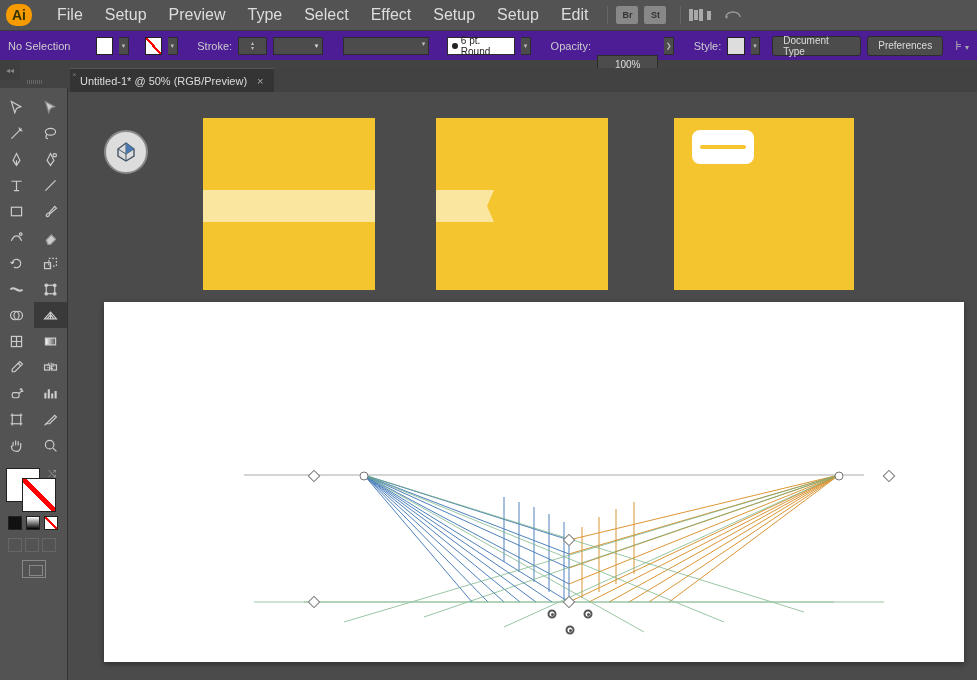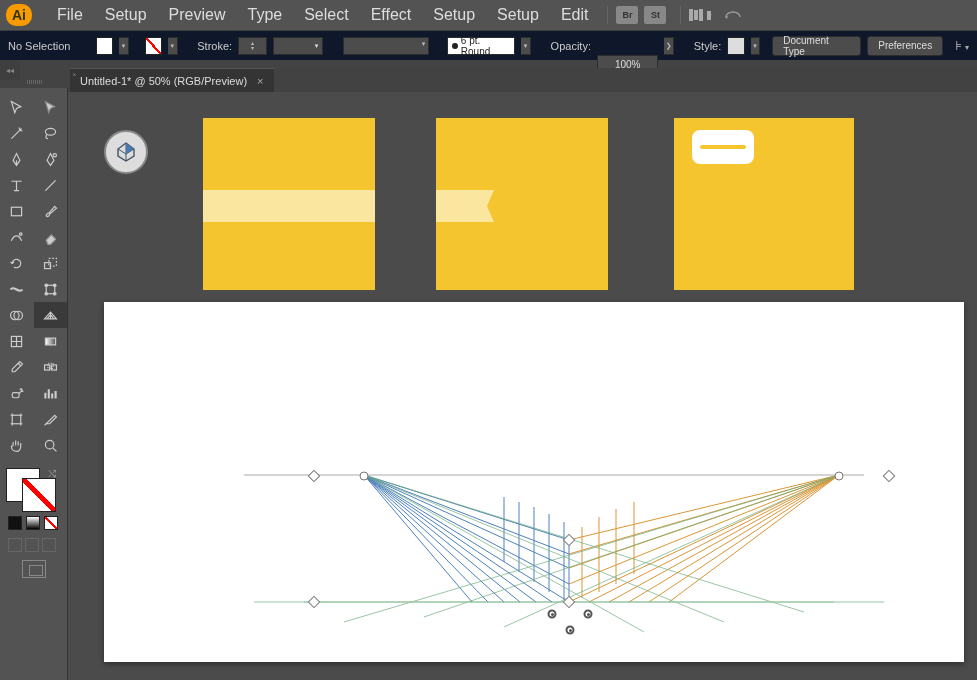--- a/index.html
+++ b/index.html
@@ -11,21 +11,21 @@
 .menu-item { padding:6px 11px; cursor:pointer; font-size:16px; }
 .menu-sep { width:1px; height:18px; background:#666; margin:0 8px; }
 .sm-badge{ width:22px;height:18px;background:#888;color:#333;font-size:9px;font-weight:bold;display:flex;align-items:center;justify-content:center;border-radius:2px;margin-right:6px;cursor:pointer;}
 .arrange-ico{display:flex;gap:1px;align-items:center;margin-right:4px;cursor:pointer;}
 .arrange-ico span{width:4px;background:#aaa;}
 .caret{font-size:8px;color:#aaa;margin-left:3px;}
 .sync-ico{width:20px;height:16px;margin-left:8px;cursor:pointer;position:relative;}
 .sync-ico svg{width:100%;height:100%;}
 
 
-.controlbar{ height:30px; background:#0f172a; border-top:1px solid #3c3c3c; display:flex; align-items:center; padding:0 8px; gap:6px;}
+.controlbar{ height:30px; background:#4c1d95; border-top:1px solid #3c3c3c; display:flex; align-items:center; padding:0 8px; gap:6px;}
 .ctrl-label{font-size:11px;color:#ccc; white-space:nowrap;}
 .swatch{width:18px;height:18px;border:1px solid #222;cursor:pointer;}
 .swatch.white{background:#fff;}
 .swatch.none{background:#fff;position:relative;}
 .swatch.none::after{content:"";position:absolute;left:0;top:0;right:0;bottom:0;background:linear-gradient(to top right, transparent 45%, red 45%, red 55%, transparent 55%);}
 .dd{width:10px;height:18px;border:1px solid #2c2c2c;border-left:none;background:#4c4c4c;display:flex;align-items:center;justify-content:center;cursor:pointer;font-size:7px;color:#bbb;}
 .stroke-stepper{width:30px;height:18px;border:1px solid #2c2c2c;background:#4c4c4c;display:flex;flex-direction:column;align-items:center;justify-content:center;cursor:pointer;}
 .stroke-stepper div{font-size:6px;color:#bbb;line-height:5px;}
 .dd-box{height:18px;border:1px solid #2c2c2c;background:#4c4c4c;display:flex;align-items:center;padding:0 4px;cursor:pointer;}
 .brush-box{width:90px;height:18px;border:1px solid #2c2c2c;background:#4c4c4c;cursor:pointer;position:relative;}

